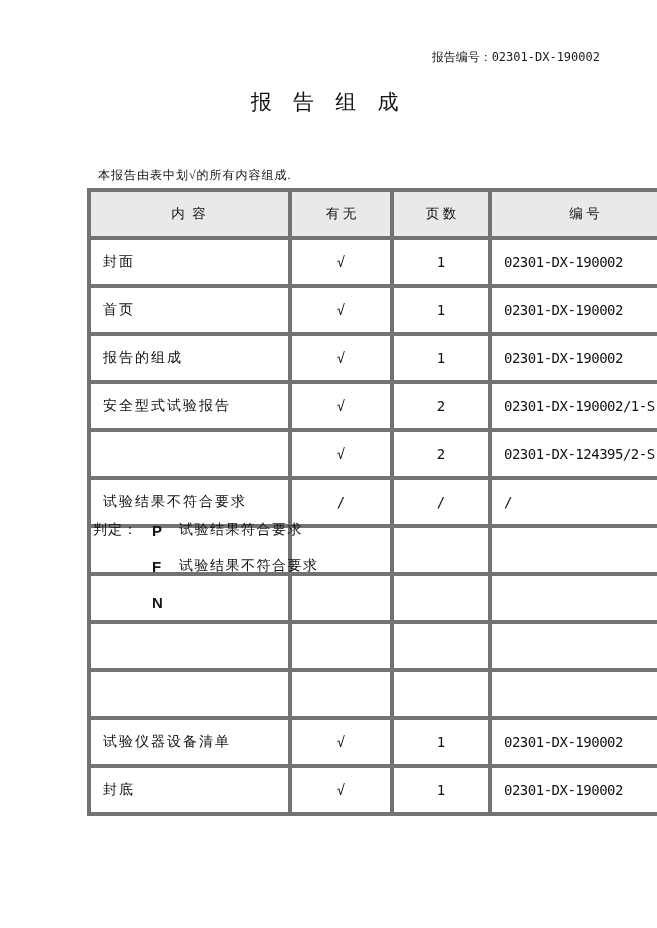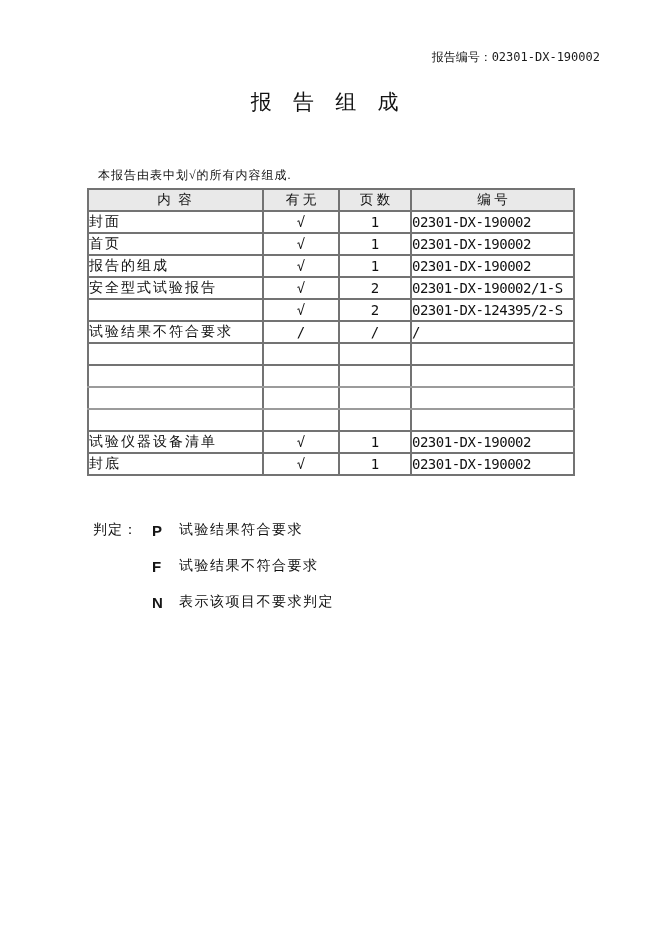--- a/index.html
+++ b/index.html
@@ -32,22 +32,22 @@
     position:absolute;top:159px;left:90px;margin:8px;
     font-size:12px;letter-spacing:1px;
   }
   
   table.report{
     position:absolute;top:188px;left:87px;
     width:486px;border-collapse:collapse;table-layout:fixed;
     border:2px solid #000;
   }
   table.report th, table.report td{
-    border:2px solid #737373;
-    height:20px;padding:0;
+    border:4px solid #737373;
+    height:20px;padding:12px;
     overflow:hidden;white-space:nowrap;
     font-size:14px;line-height:20px;
   }
   table.report thead th{
     background:#e9e9e9;
     font-weight:normal;font-size:13.5px;text-align:center;
   }
   .c1{width:173px;text-align:left;padding-left:4px;letter-spacing:2px;}
   .c2{width:74px;text-align:center;}
   .c3{width:70px;text-align:center;}
@@ -172,17 +172,16 @@
       <span class="j-text">试验结果符合要求</span>
     </div>
     <div class="j-row">
       <span class="j-label"></span>
       <span class="j-code">F</span>
       <span class="j-text">试验结果不符合要求</span>
     </div>
     <div class="j-row">
       <span class="j-label"></span>
       <span class="j-code">N</span>
-      <span class="j-text">表示该项目不要求判定</span>
     </div>
   </div>
 
 </div>
 
 </body></html>

